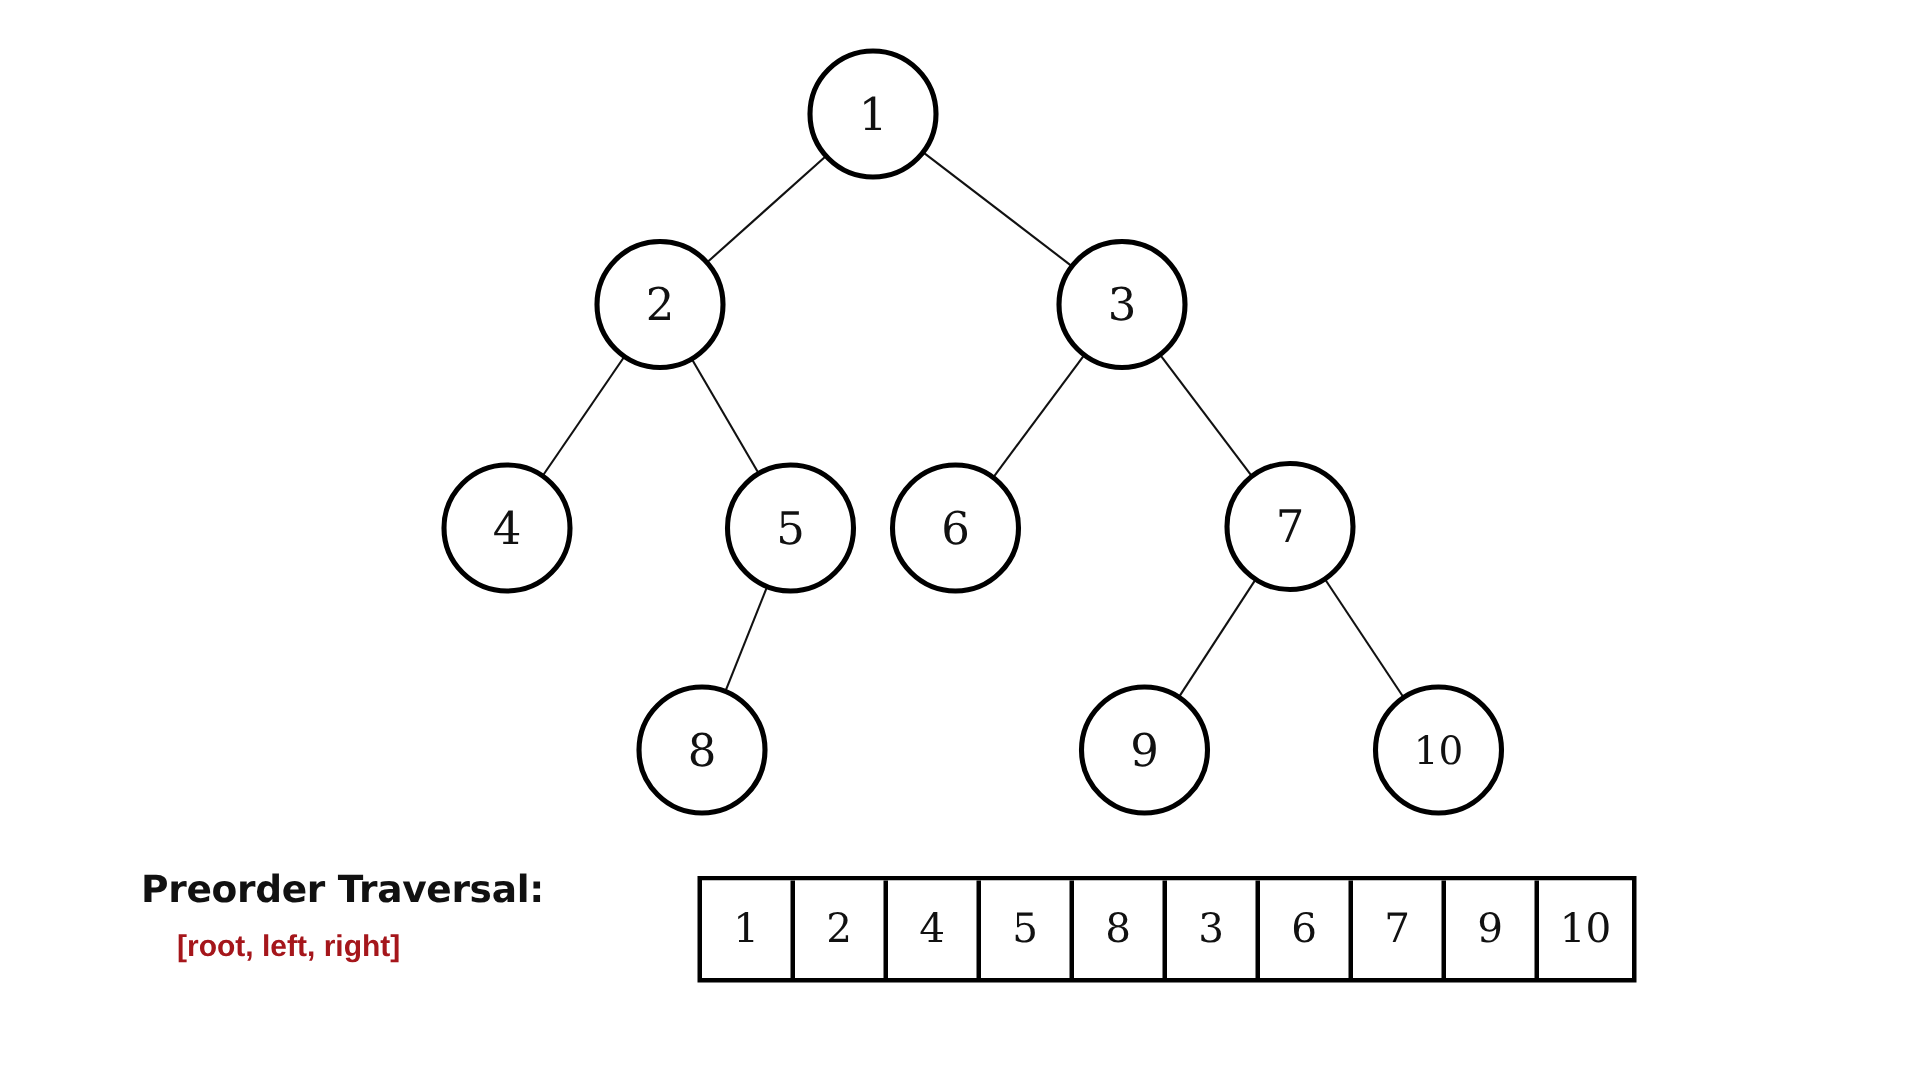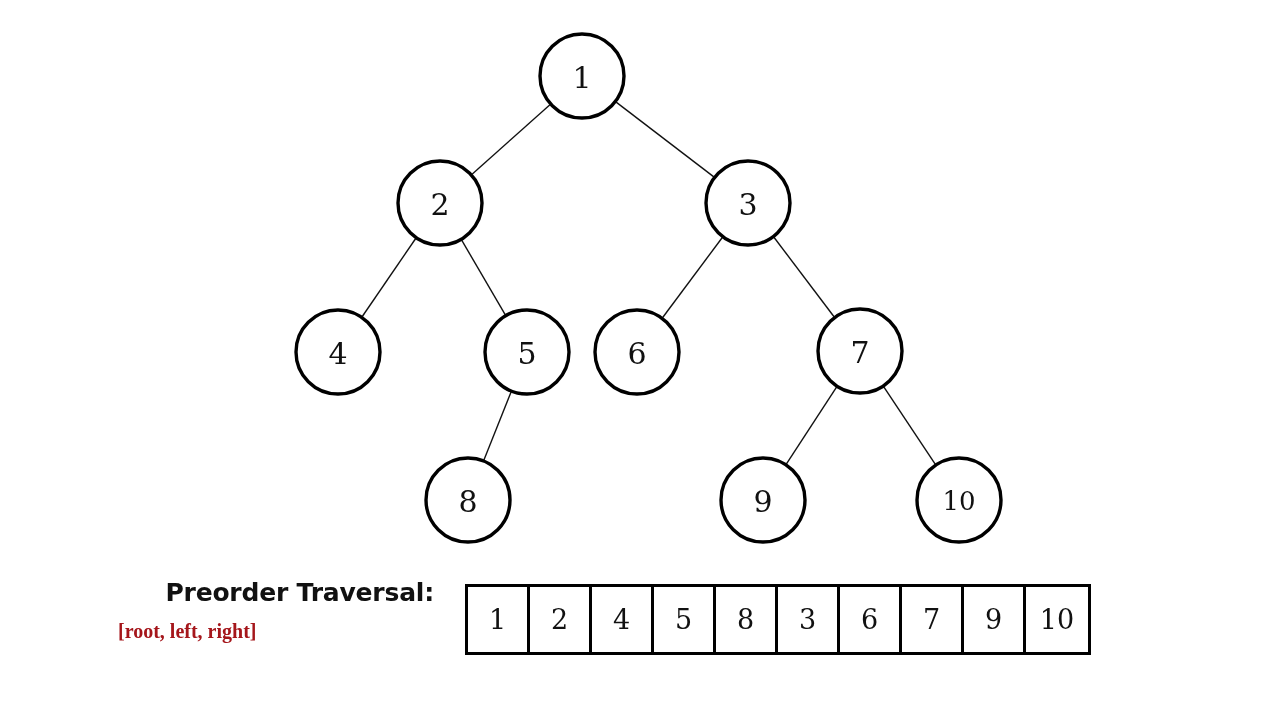--- a/index.html
+++ b/index.html
@@ -58,26 +58,25 @@
     top: 578px;
     width: 340px;
   }
   #traversal-title {
     font-family: "DejaVu Sans", "Liberation Sans", sans-serif;
     font-size: 25px;
     font-weight: bold;
     color: #111111;
     letter-spacing: -0.2px;
     white-space: nowrap;
-    text-align: right;
   }
   #traversal-order {
     margin-top: 13px;
     margin-left: 24px;
-    font-family: Liberation Serif, serif;
+    font-family: Liberation Sans, sans-serif;
     font-size: 20px;
     font-weight: bold;
     color: #a5161b;
     white-space: nowrap;
   }
 
   
   #result-array {
     position: absolute;
     left: 465px;

